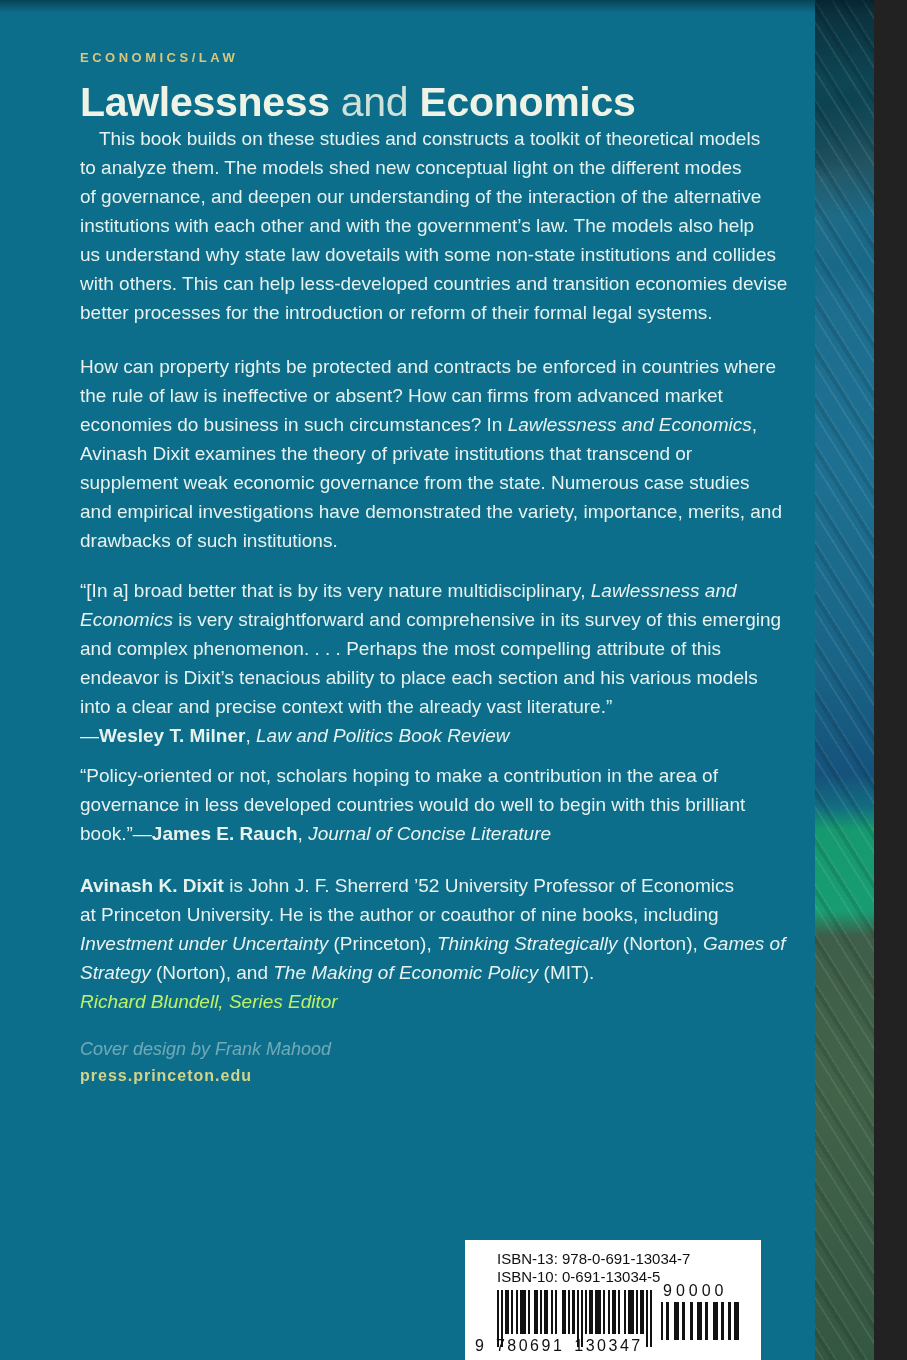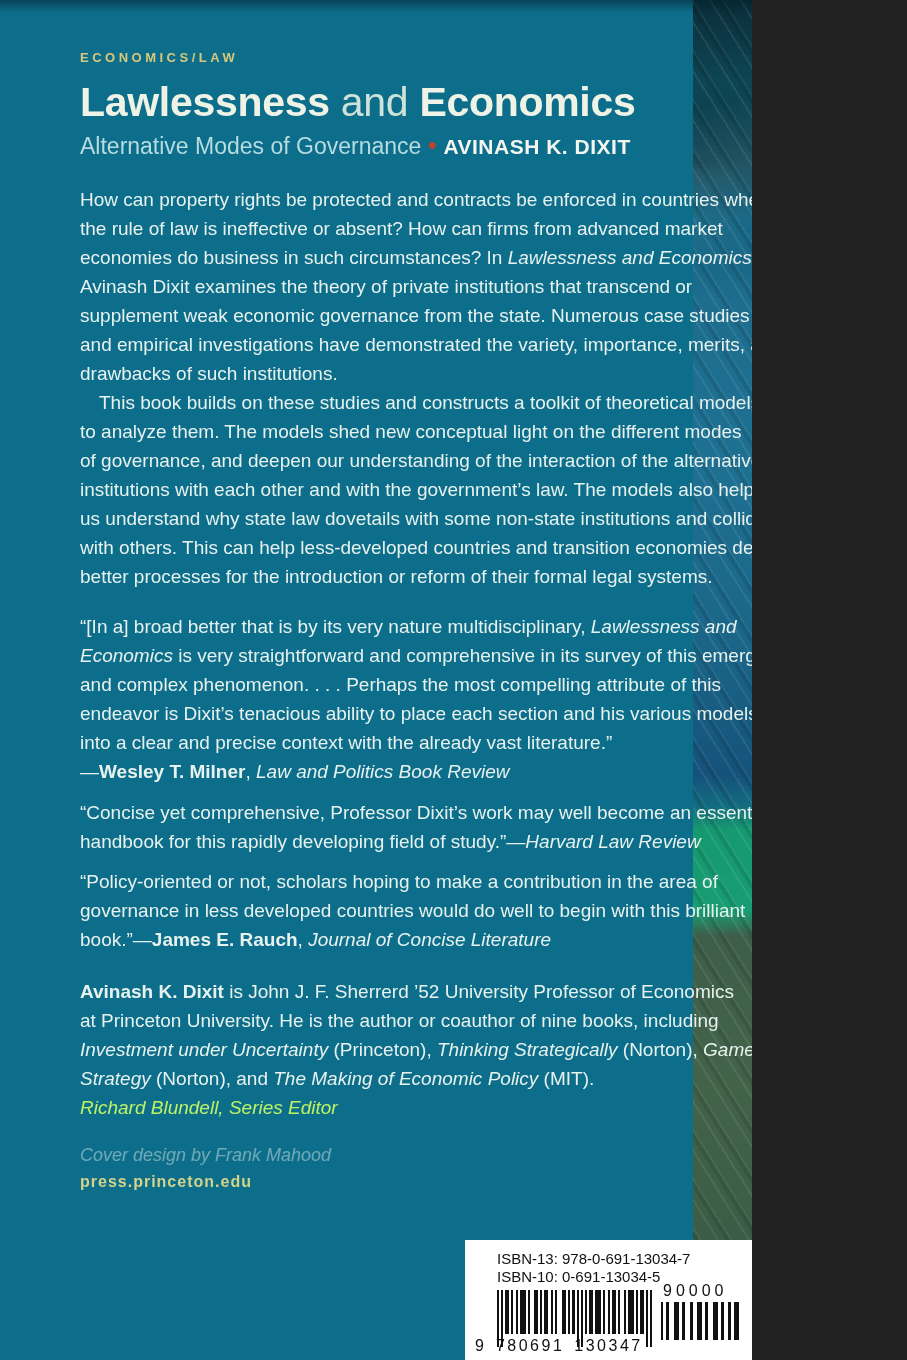--- a/index.html
+++ b/index.html
@@ -1,17 +1,17 @@
 <!DOCTYPE html>
 <html><head>
 <meta charset="utf-8">
 <style>
   html,body{margin:0;padding:0;background:#222;}
   .page{
-    position:relative;width:752px;height:1360px;overflow:hidden;
+    position:relative;width:874px;height:1360px;overflow:hidden;
     background:#0d6e8c;
     font-family:"Liberation Sans",sans-serif;
     -webkit-font-smoothing:antialiased;
   }
   .top-shade{position:absolute;top:0;left:0;right:0;height:13px;
     background:linear-gradient(rgba(2,32,44,.55),rgba(2,32,44,0));pointer-events:none;z-index:5;}
   
   .art-strip{
     position:absolute;top:0;right:0;width:59px;height:100%;z-index:1;
     background:
@@ -63,47 +63,42 @@
 </head>
 <body>
 
 <div class="page">
   <div class="art-strip"></div>
   <div class="top-shade"></div>
 
   <div class="content">
     <div class="category">ECONOMICS/LAW</div>
     <div class="title"><span style="font-weight: bold;">Lawlessness</span><span style="font-weight: normal; color: rgba(233, 242, 228, 0.88);"> and </span><span style="font-weight: bold;">Economics</span></div>
-    <div class="subtitle">
-      <span>Alternative Modes of Governance</span><span class="bullet">•</span><span class="author">AVINASH K. DIXIT</span>
-    </div>
-
+
+    <div class="para para2"><span>This book builds on these studies and constructs a toolkit of theoretical models
+to analyze them. The models shed new conceptual light on the different modes
+of governance, and deepen our understanding of the interaction of the alternative
+institutions with each other and with the government’s law. The models also help
+us understand why state law dovetails with some non-state institutions and collides
+with others. This can help less-developed countries and transition economies devise
+better processes for the introduction or reform of their formal legal systems.</span></div>
     <div class="para para1"><span>How can property rights be protected and contracts be enforced in countries where
 the rule of law is ineffective or absent? How can firms from advanced market
 economies do business in such circumstances? In </span><span style="font-style: italic;">Lawlessness and Economics</span><span>,
 Avinash Dixit examines the theory of private institutions that transcend or
 supplement weak economic governance from the state. Numerous case studies
 and empirical investigations have demonstrated the variety, importance, merits, and
 drawbacks of such institutions.</span></div>
-    <div class="para para2"><span>This book builds on these studies and constructs a toolkit of theoretical models
-to analyze them. The models shed new conceptual light on the different modes
-of governance, and deepen our understanding of the interaction of the alternative
-institutions with each other and with the government’s law. The models also help
-us understand why state law dovetails with some non-state institutions and collides
-with others. This can help less-developed countries and transition economies devise
-better processes for the introduction or reform of their formal legal systems.</span></div>
 
     <div class="quote q1"><span>“[In a] broad better that is by its very nature multidisciplinary, </span><span style="font-style: italic;">Lawlessness and
 Economics</span><span> is very straightforward and comprehensive in its survey of this emerging
 and complex phenomenon. . . . Perhaps the most compelling attribute of this
 endeavor is Dixit’s tenacious ability to place each section and his various models
 into a clear and precise context with the already vast literature.”
 —</span><span style="font-weight: bold;">Wesley T. Milner</span><span>, </span><span style="font-style: italic;">Law and Politics Book Review</span></div>
-    <div class="quote q2"><span>“Concise yet comprehensive, Professor Dixit’s work may well become an essential
-handbook for this rapidly developing field of study.”—</span><span style="font-style: italic;">Harvard Law Review</span></div>
     <div class="quote q3"><span>“Policy-oriented or not, scholars hoping to make a contribution in the area of
 governance in less developed countries would do well to begin with this brilliant
 book.”—</span><span style="font-weight: bold;">James E. Rauch</span><span>, </span><span style="font-style: italic;">Journal of Concise Literature</span></div>
 
     <div class="bio"><span style="font-weight: bold;">Avinash K. Dixit</span><span> is John J. F. Sherrerd ’52 University Professor of Economics
 at Princeton University. He is the author or coauthor of nine books, including
 </span><span style="font-style: italic;">Investment under Uncertainty</span><span> (Princeton), </span><span style="font-style: italic;">Thinking Strategically</span><span> (Norton), </span><span style="font-style: italic;">Games of
 Strategy</span><span> (Norton), and </span><span style="font-style: italic;">The Making of Economic Policy</span><span> (MIT).</span></div>
 
     <div class="series-editor">Richard Blundell, Series Editor</div>

